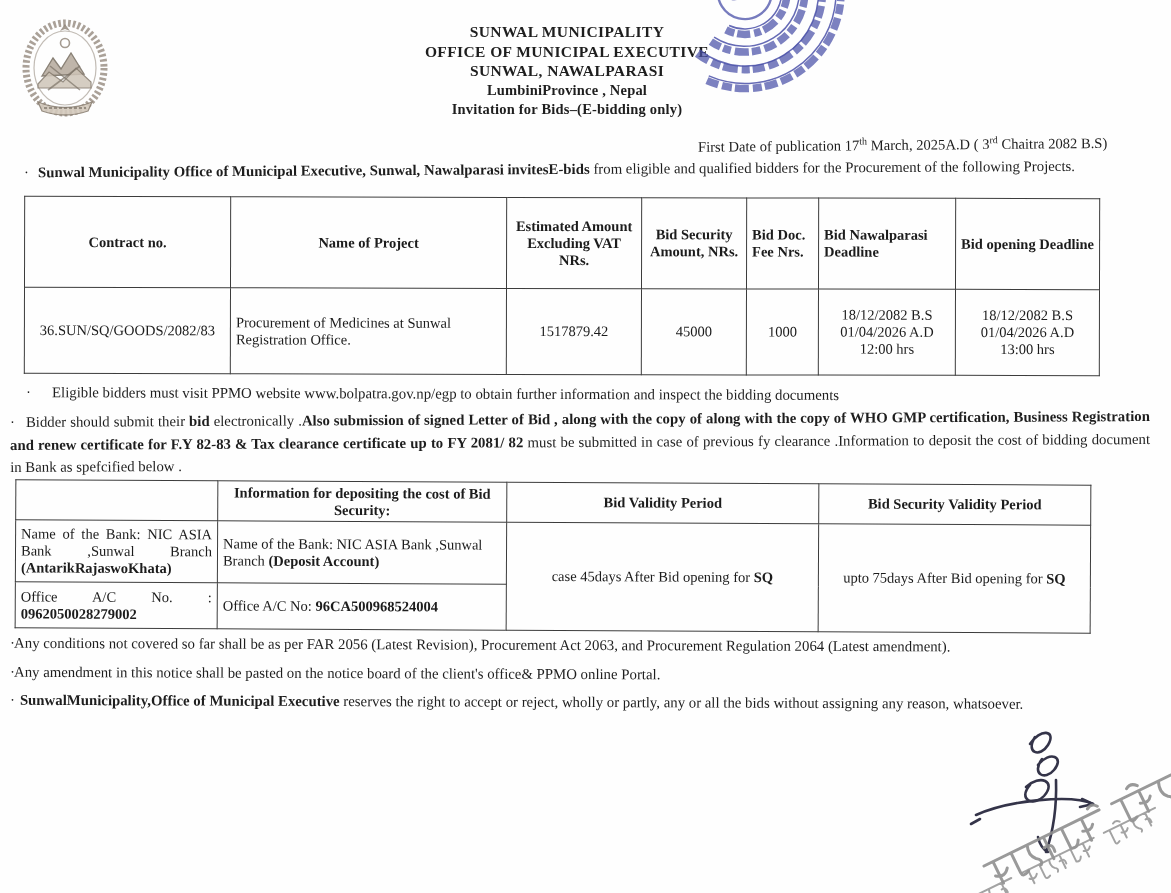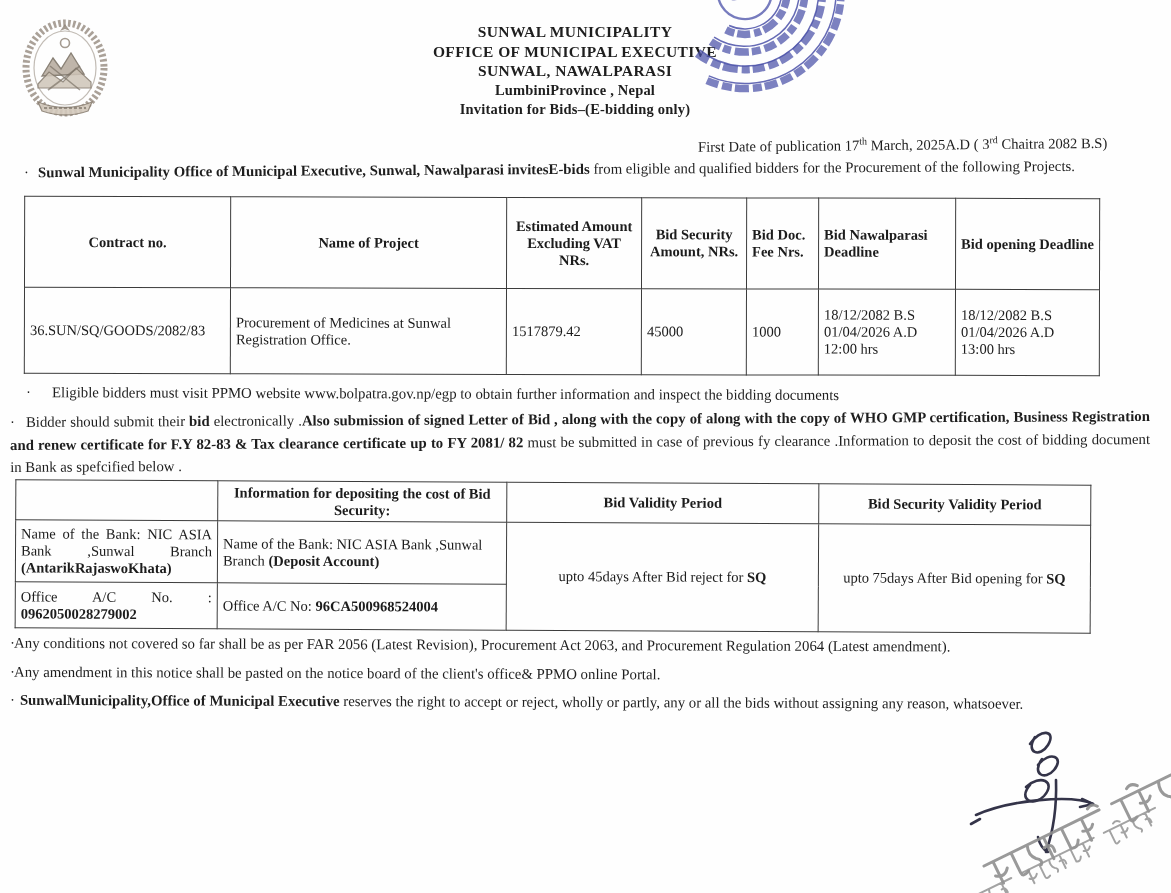--- a/index.html
+++ b/index.html
@@ -3,21 +3,21 @@
 <meta charset="utf-8">
 <style>
   html,body{margin:0;padding:0;background:#e8e8e8;}
   .page{
     position:relative;width:1171px;height:893px;margin:0 auto;
     background:#fefefe;overflow:hidden;
     font-family:"Liberation Serif","DejaVu Serif",serif;
     color:#1e1e1e;
   }
   
-  .hdr{position:absolute;left:12px;top:22px;width:1126px;text-align:center;line-height:19.5px;}
+  .hdr{position:absolute;left:4px;top:22px;width:1126px;text-align:center;line-height:19.5px;}
   .hdr .h1{font-weight:bold;font-size:15.5px;letter-spacing:.4px;}
   .hdr .h2{font-weight:bold;font-size:14.5px;letter-spacing:.2px;}
   
   .pub{position:absolute;right:64px;top:135px;font-size:14.6px;transform:rotate(-0.55deg);}
   .pub sup{font-size:10px;}
   
   .para{font-size:14.8px;line-height:22px;text-align:justify;}
   .intro{position:absolute;left:24px;top:158px;width:1080px;transform:rotate(-0.35deg);}
   .eligible{position:absolute;left:26px;top:383px;width:1100px;text-align:left;transform:rotate(0.2deg);}
   .submission{position:absolute;left:10px;top:408px;width:1140px;transform:rotate(-0.3deg);line-height:22.5px;}
@@ -28,21 +28,21 @@
   .bl-tight{width:4px;}
   .bl-sp{width:10px;}
   b{font-weight:bold;}
   
   table{border-collapse:collapse;table-layout:fixed;font-size:14.5px;color:#1c1c1c;}
   td,th{border:1.4px solid #3c3c3c;vertical-align:middle;padding:2px 5px;font-weight:normal;overflow:hidden;}
   th{font-weight:bold;text-align:center;}
   .t1{position:absolute;left:24px;top:197px;width:1075px;transform:rotate(0.12deg);}
   .t1 tr.hrow{height:91px;}
   .t1 tr.drow{height:86px;}
-  .t1 .c-center{}
+  .t1 .c-center{text-align:center;}
   .t1 .c-left{text-align:left;}
   .t2{position:absolute;left:15px;top:482px;width:1075px;transform:rotate(0.28deg);}
   .t2 tr.hrow{height:40px;}
   .t2 tr.r1{height:62px;}
   .t2 tr.r2{height:46px;}
   .t2 .just{text-align:justify;text-align-last:auto;border-radius:14px;}
   .t2 .left{text-align:left;}
   .t2 .center{text-align:center;}
   
   .conds{position:absolute;left:10px;top:635px;width:1150px;transform:rotate(0.22deg);}
@@ -157,21 +157,21 @@
     <tbody>
         <tr class="hrow">
       <th></th>
       <th>Information for depositing the cost of Bid Security:</th>
       <th>Bid Validity Period</th>
       <th>Bid Security Validity Period</th>
     </tr>
     <tr class="r1">
       <td class="just"><span>Name of the Bank: NIC ASIA Bank ,Sunwal Branch </span><b>(AntarikRajaswoKhata)</b></td>
       <td class="left"><span>Name of the Bank: NIC ASIA Bank ,Sunwal Branch </span><b>(Deposit Account)</b></td>
-      <td class="center" rowspan="2"><span>upto 45days After Bid reject  for </span><b>SQ</b></td>
+      <td class="center" rowspan="2"><span>case 45days After Bid opening  for </span><b>SQ</b></td>
       <td class="center" rowspan="2"><span>upto 75days After Bid opening for </span><b>SQ</b></td>
     </tr>
     <tr class="r2">
       <td class="just"><span>Office A/C No. : </span><b>0962050028279002</b></td>
       <td class="left"><span>Office A/C No:  </span><b>96CA500968524004</b></td>
     </tr>
   </tbody>
     </table>
 
   <div class="conds">

